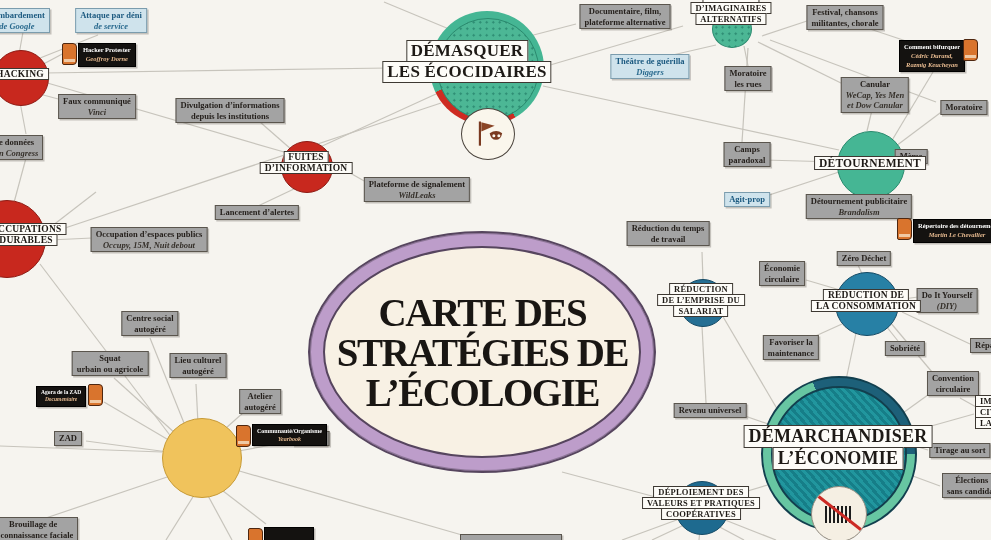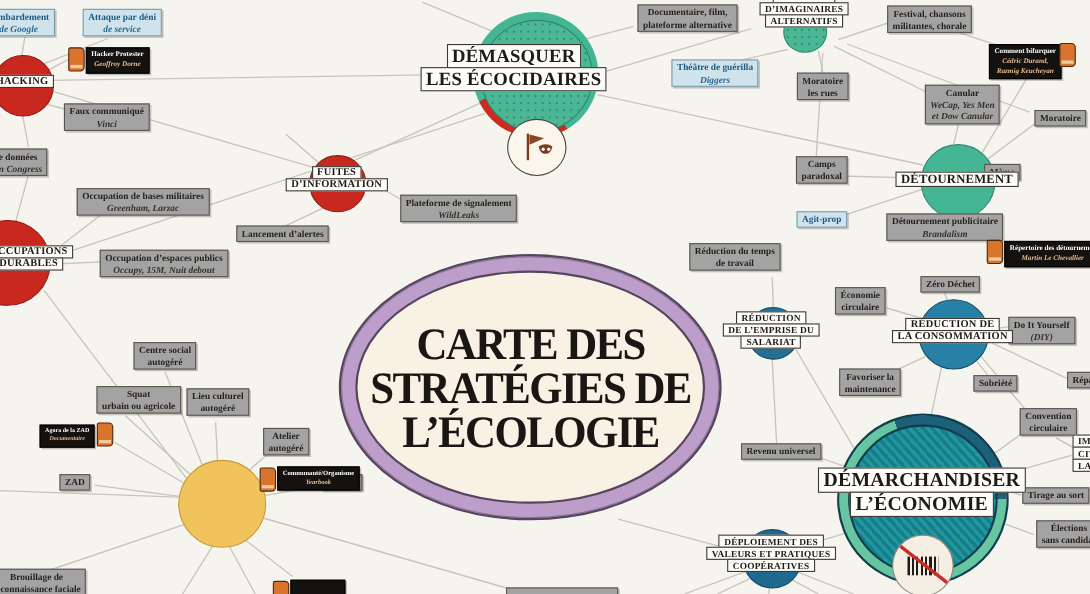--- a/index.html
+++ b/index.html
@@ -206,23 +206,23 @@
       <span class="bl it">de service</span>
     </div>
 <div class="sbox" style="left:97px;top:94px">
       <span class="bl">Faux communiqué</span>
       <span class="bl it">Vinci</span>
     </div>
 <div class="sbox noc" style="left:-58px;top:135px">
       <span class="bl">Vol de base de données</span>
       <span class="bl it">Communication Congress</span>
     </div>
-<div class="sbox" style="left:130px;top:171px">
-      <span class="bl">Occupation de bases militaires</span>
-      <span class="bl it">Greenham, Larzac</span>
+<div class="sbox" style="left:230px;top:98px">
+      <span class="bl">Divulgation d’informations</span>
+      <span class="bl">depuis les institutions</span>
     </div>
 <div class="sbox" style="left:149px;top:227px">
       <span class="bl">Occupation d’espaces publics</span>
       <span class="bl it">Occupy, 15M, Nuit debout</span>
     </div>
 <div class="sbox" style="left:257px;top:205px">
       <span class="bl">Lancement d’alertes</span>
     </div>
 <div class="sbox" style="left:417px;top:177px">
       <span class="bl">Plateforme de signalement</span>
@@ -302,21 +302,21 @@
       <span class="bl">Élections</span>
       <span class="bl">sans candidat</span>
     </div>
 <div class="sbox noc" style="left:970px;top:338px">
       <span class="bl">Réparation</span>
     </div>
 <div class="sbox" style="left:150px;top:311px">
       <span class="bl">Centre social</span>
       <span class="bl">autogéré</span>
     </div>
-<div class="sbox" style="left:126px;top:351px">
+<div class="sbox" style="left:110px;top:351px">
       <span class="bl">Squat</span>
       <span class="bl">urbain ou agricole</span>
     </div>
 <div class="sbox" style="left:198px;top:353px">
       <span class="bl">Lieu culturel</span>
       <span class="bl">autogéré</span>
     </div>
 <div class="sbox" style="left:260px;top:389px">
       <span class="bl">Atelier</span>
       <span class="bl">autogéré</span>

